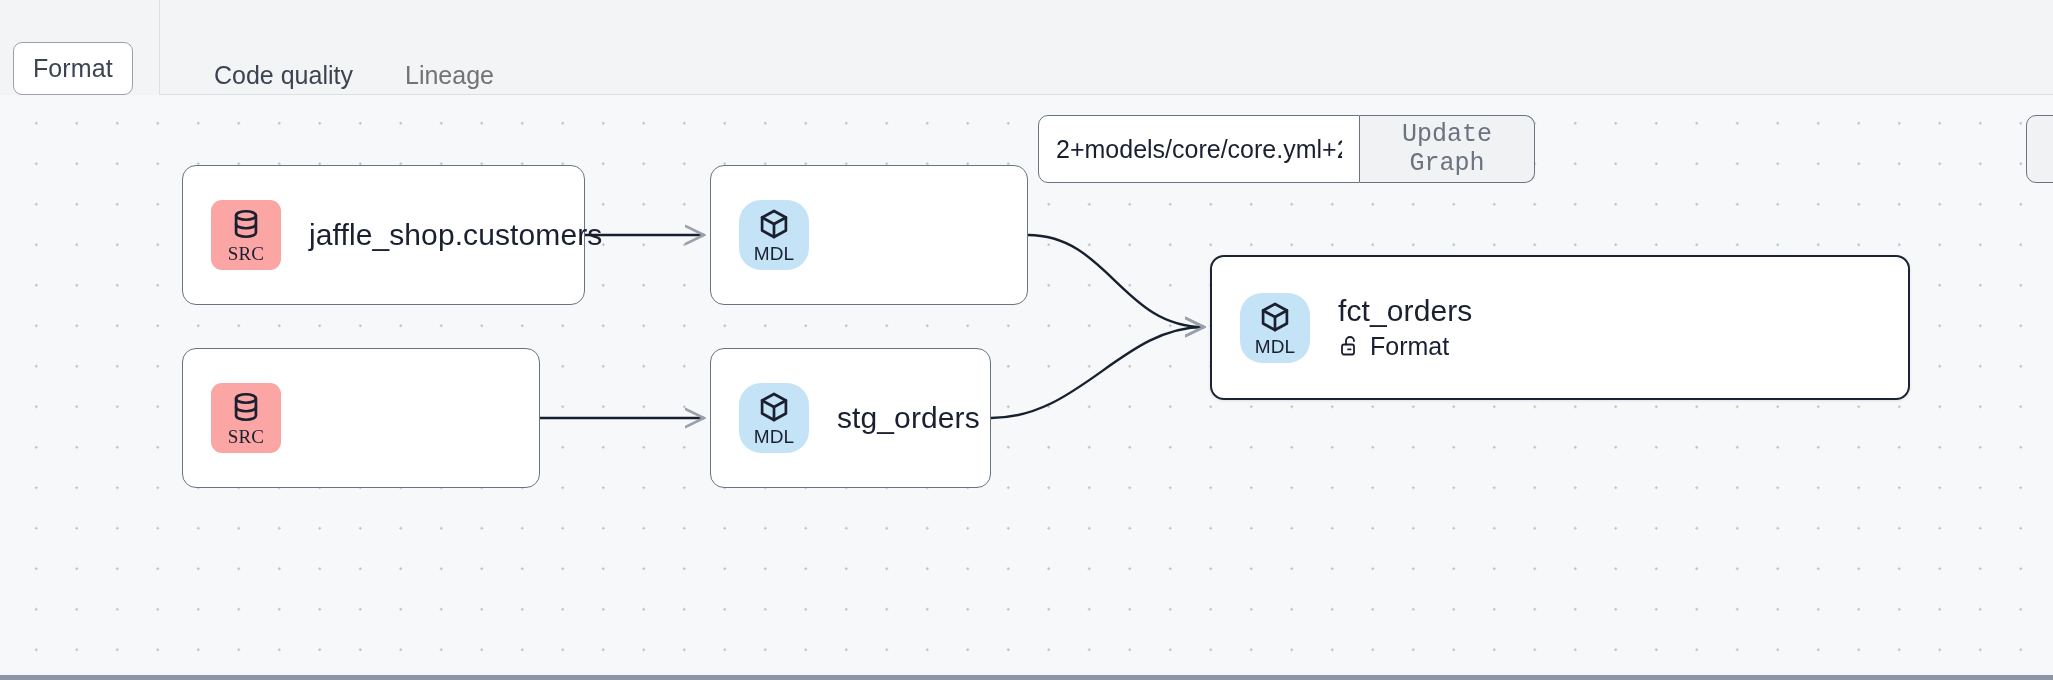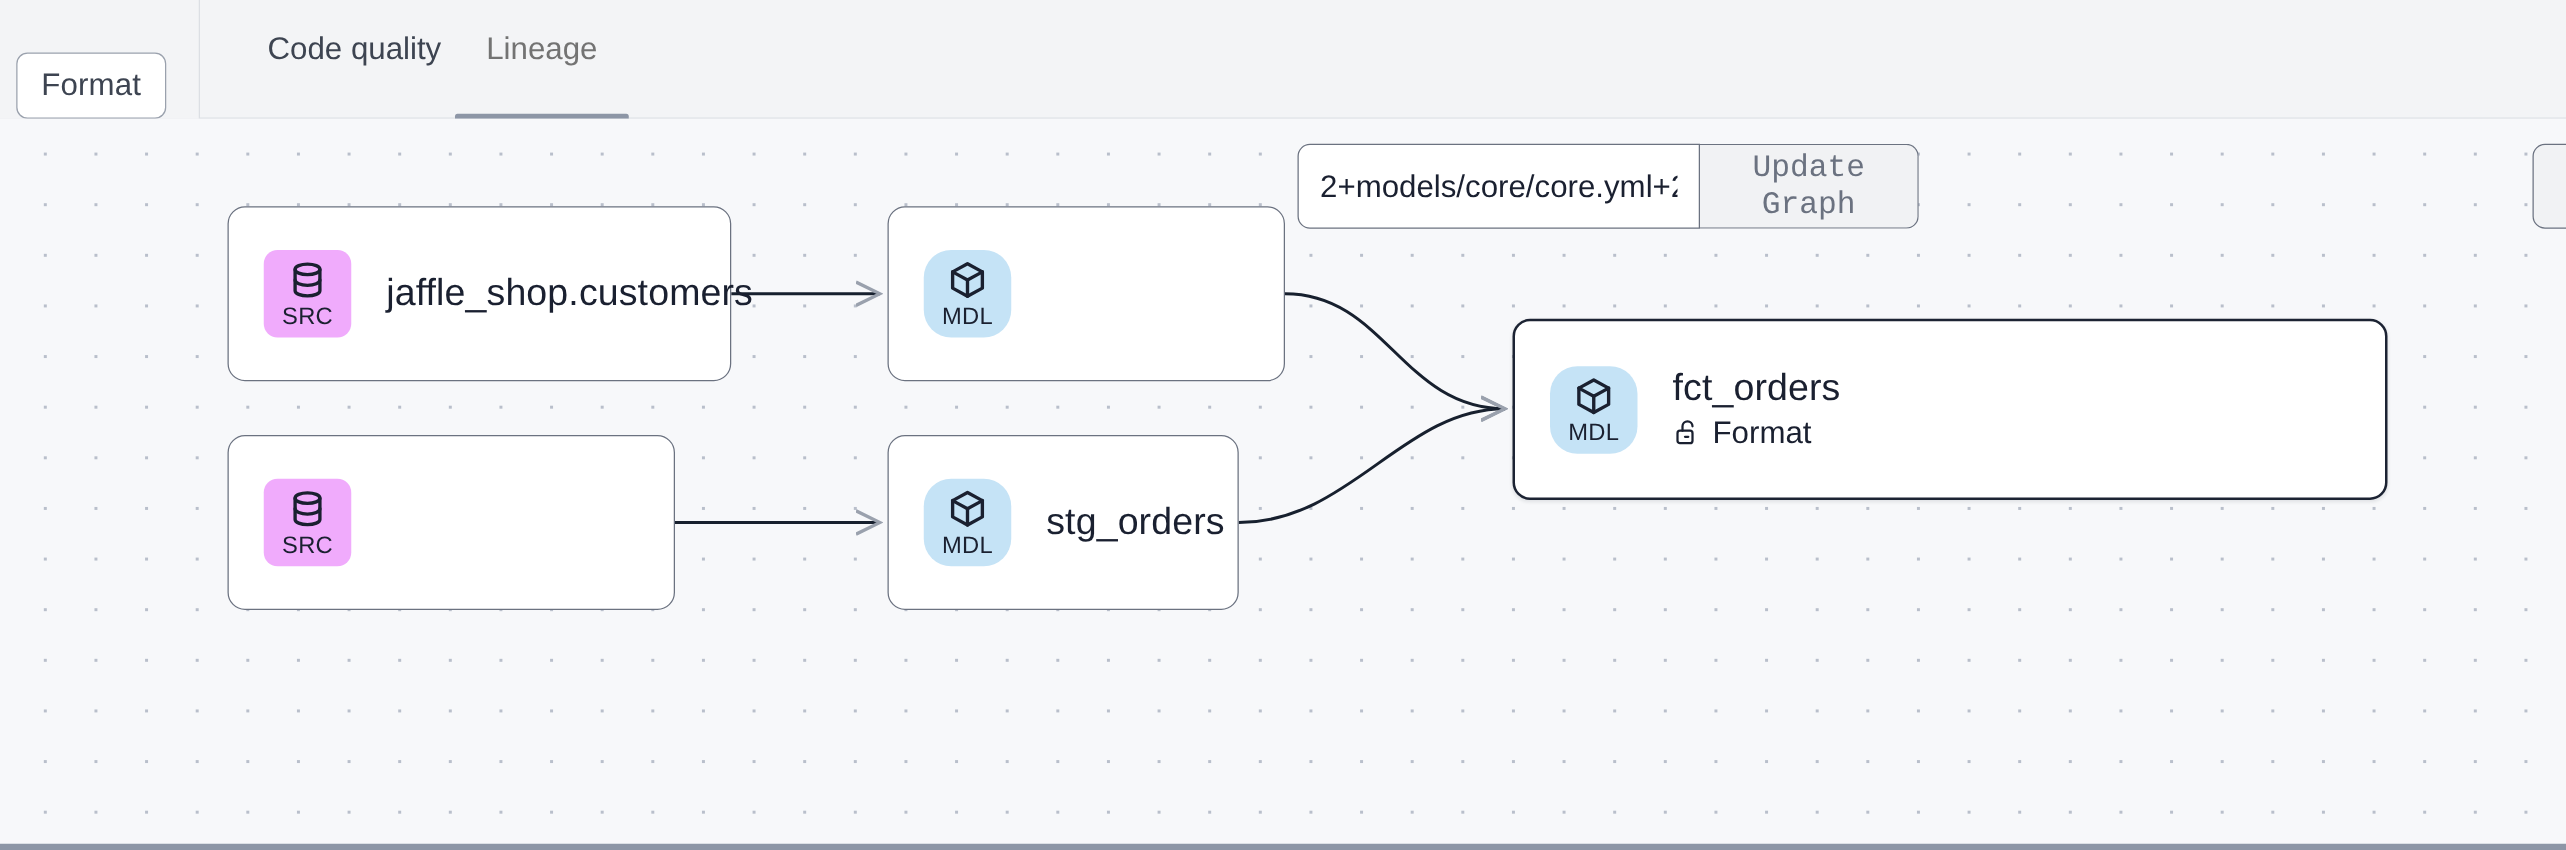--- a/index.html
+++ b/index.html
@@ -53,21 +53,22 @@
     color: #3d4451;
     cursor: pointer;
     letter-spacing: .1px;
   }
 
   .tabs {
     display: flex;
     align-items: flex-start;
     height: 95px;
     padding-left: 52px;
-    gap: 32px;
+    gap: 48px;
+    margin-top: 36px;
   }
 
   .tab {
     position: relative;
     height: 95px;
     display: flex;
     align-items: flex-start;
     padding-top: 25px;
     font-size: 25px;
     color: #3d4451;
@@ -134,21 +135,21 @@
     width: 70px;
     height: 70px;
     border-radius: 11px;
     display: flex;
     flex-direction: column;
     align-items: center;
     justify-content: center;
     gap: 1px;
     margin-left: 28px;
   }
-  .badge-src { background: #f0abfc; }
+  .badge-src { background: #fca5a5; font-family: Liberation Serif, serif; }
   .badge-mdl { background: #c5e3f6; border-radius: 22px; }
 
   .node-badge svg { display: block; }
   .badge-text {
     font-size: 19px;
     color: #1a2030;
     letter-spacing: .2px;
     line-height: 1;
     margin-top: 2px;
   }

